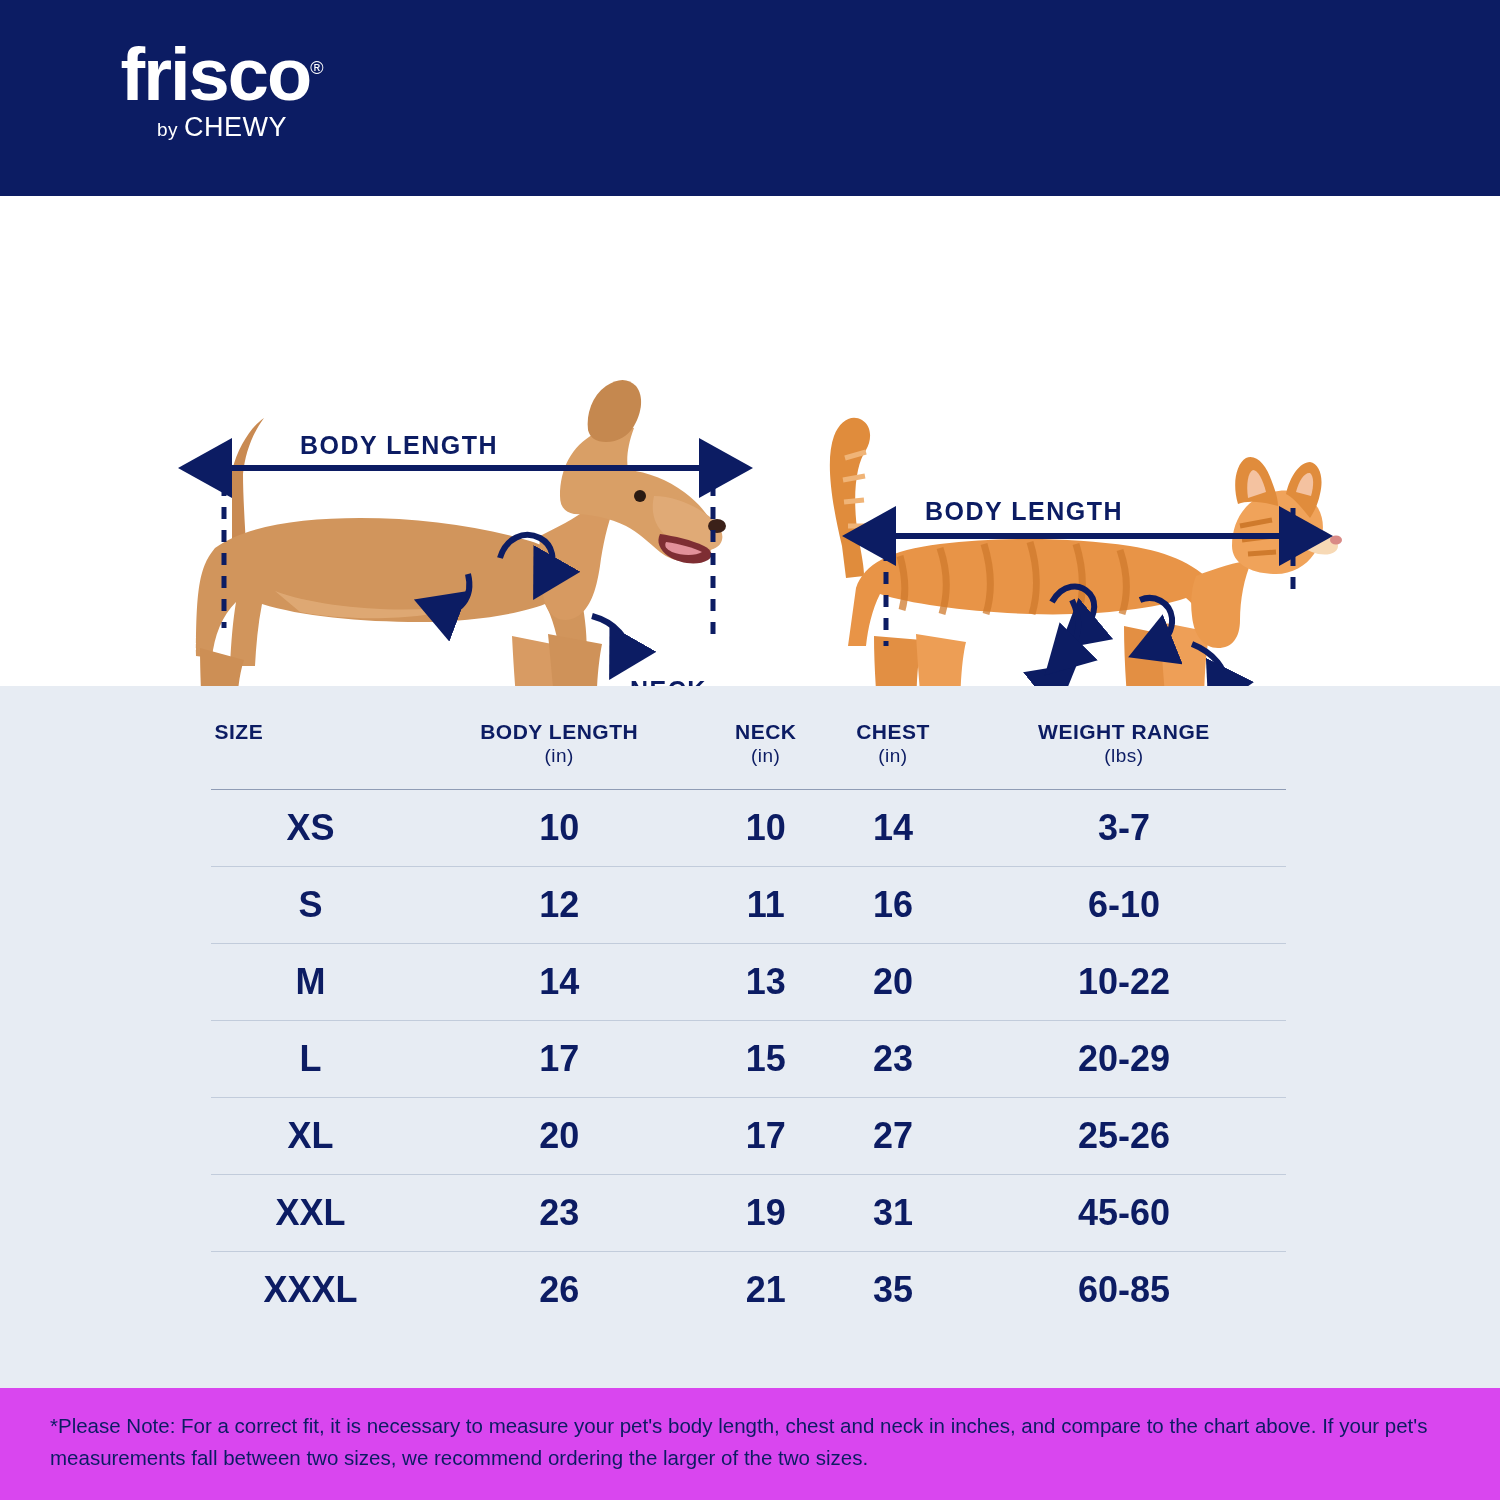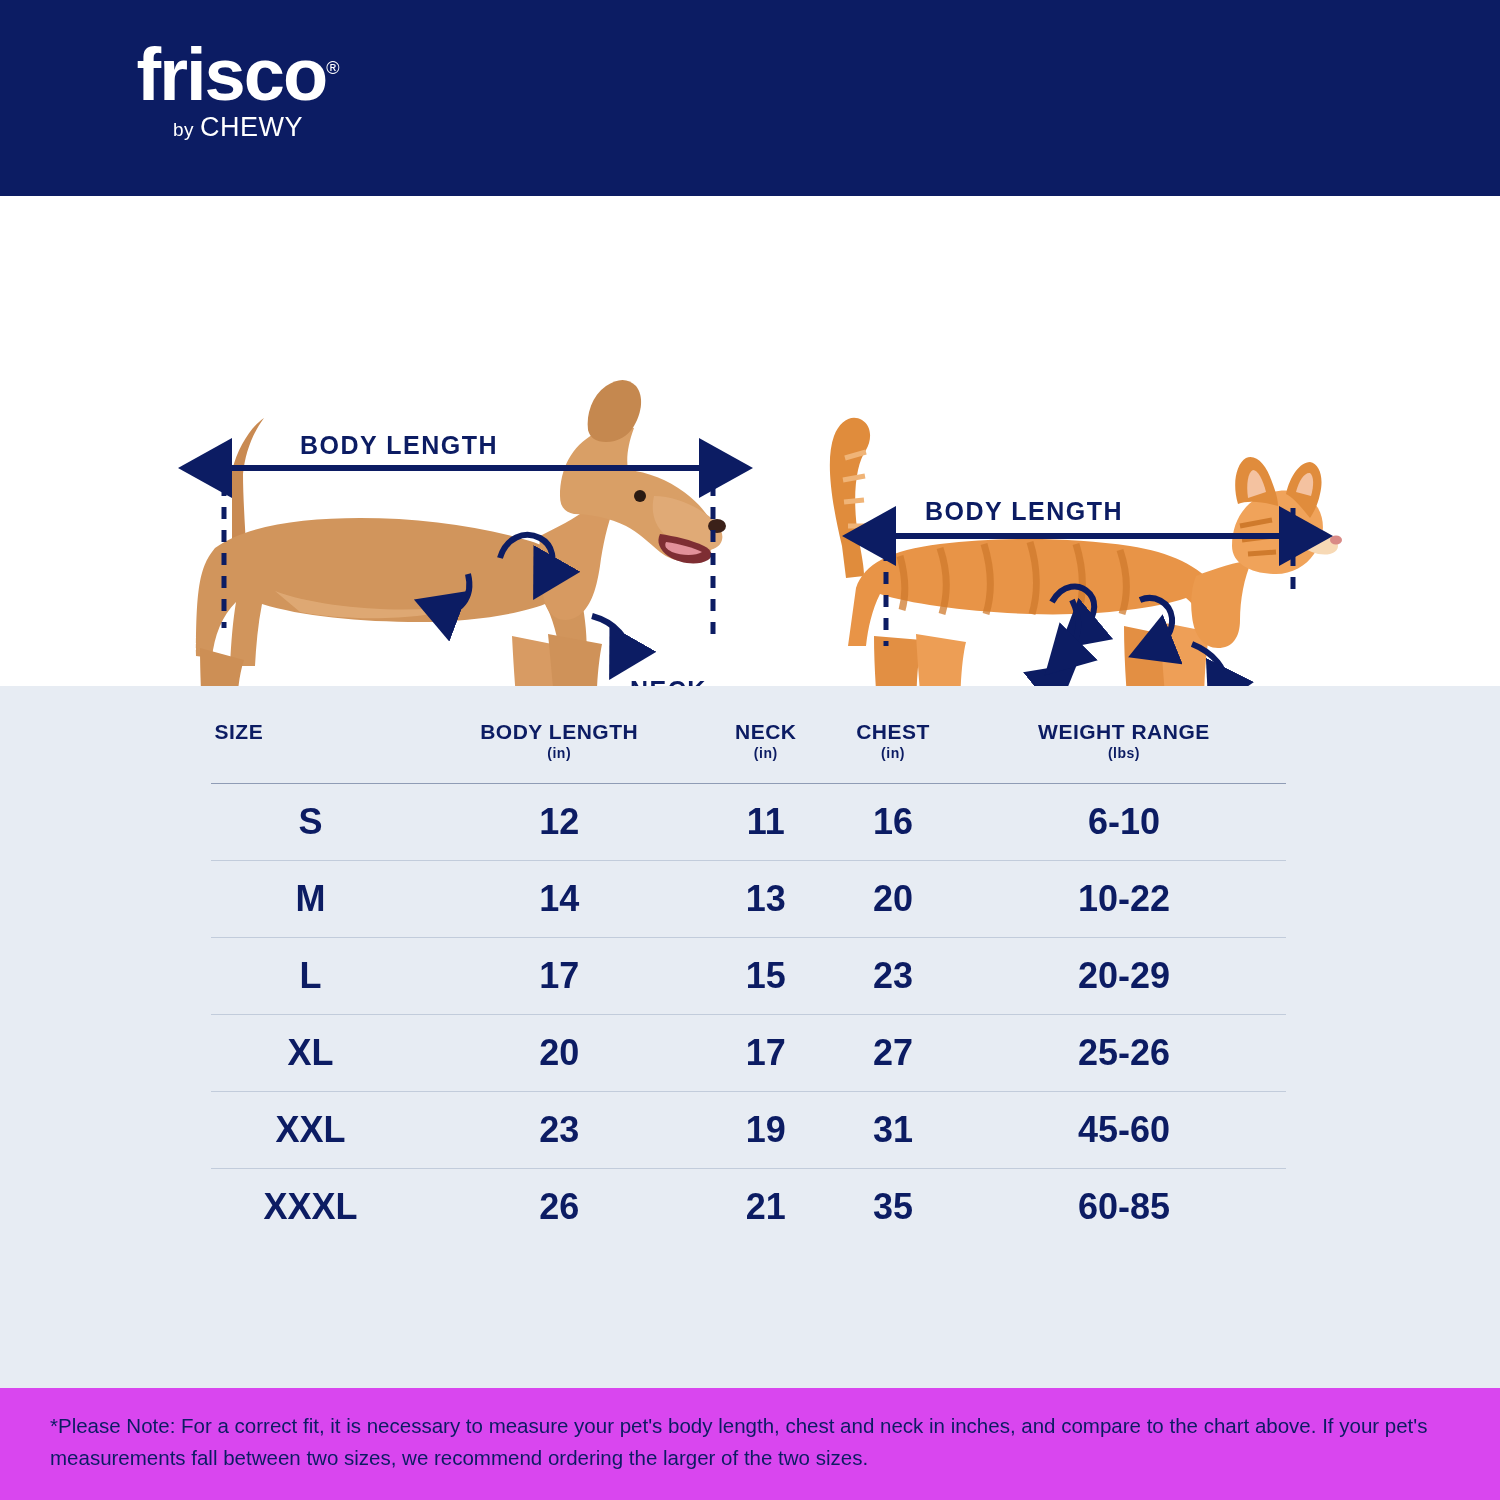--- a/index.html
+++ b/index.html
@@ -24,21 +24,21 @@
   .header {
     background: #0c1c63;
     height: 196px;
     display: flex;
     align-items: center;
     position: relative;
     flex: 0 0 auto;
   }
   .logo-block {
     position: absolute;
-    left: 88px;
+    left: 72px;
     top: 40px;
     width: 300px;
     text-align: center;
     color: #ffffff;
   }
   .logo-frisco {
     font-size: 74px;
     font-weight: bold;
     letter-spacing: -2px;
     line-height: 0.95;
@@ -96,22 +96,22 @@
   }
   table.size-table th {
     font-size: 21px;
     font-weight: bold;
     letter-spacing: 0.5px;
     padding: 10px 0 22px 0;
     line-height: 1.18;
     vertical-align: top;
   }
   table.size-table th .unit {
-    font-weight: bold;
-    font-size: 14px;
+    font-weight: normal;
+    font-size: 19px;
     display: block;
   }
   table.size-table th.first { text-align: left; padding-left: 4px; width: 200px;}
   table.size-table td {
     text-align: center;
     font-size: 36px;
     font-weight: bold;
     padding: 17px 0;
     border-top: 1.5px solid #c2ccdb;
   }
@@ -329,20 +329,27 @@
             <span class="unit">(in)</span>
           </th>
           <th>
             <span>WEIGHT RANGE</span>
             <span class="unit">(lbs)</span>
           </th>
         </tr>
       </thead>
       <tbody>
         <tr>
+          <td class="size-cell">XS</td>
+          <td>10</td>
+          <td>10</td>
+          <td>14</td>
+          <td>3-7</td>
+        </tr>
+        <tr>
           <td class="size-cell">S</td>
           <td>12</td>
           <td>11</td>
           <td>16</td>
           <td>6-10</td>
         </tr>
         <tr>
           <td class="size-cell">M</td>
           <td>14</td>
           <td>13</td>

